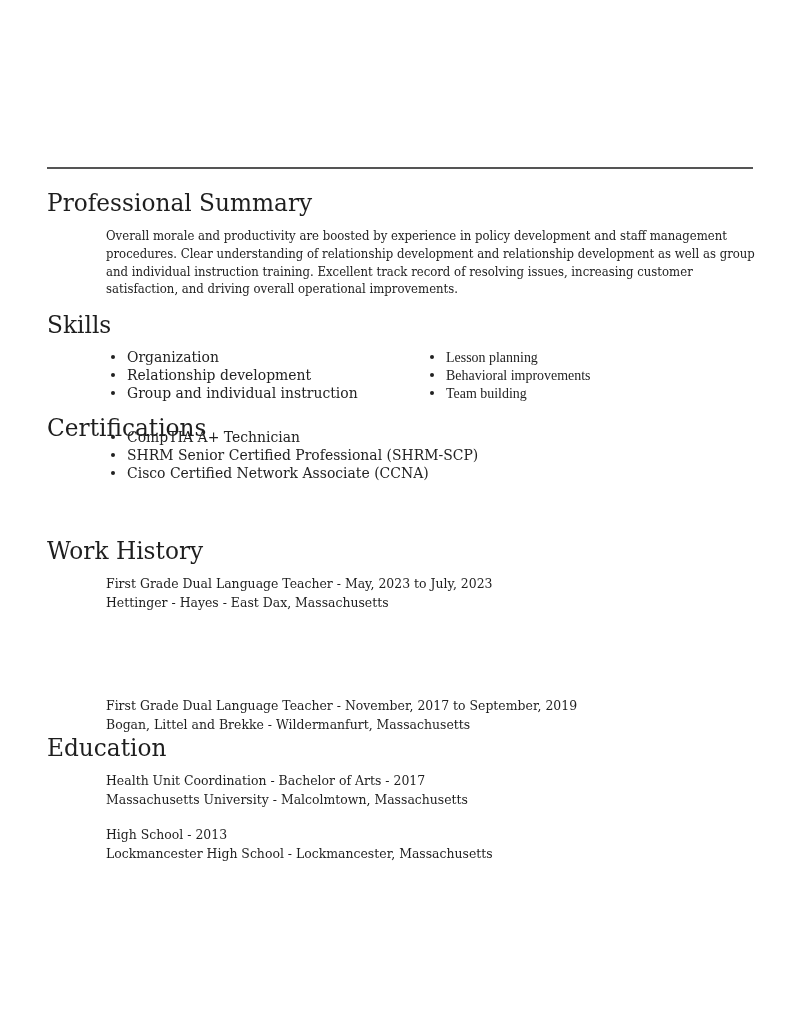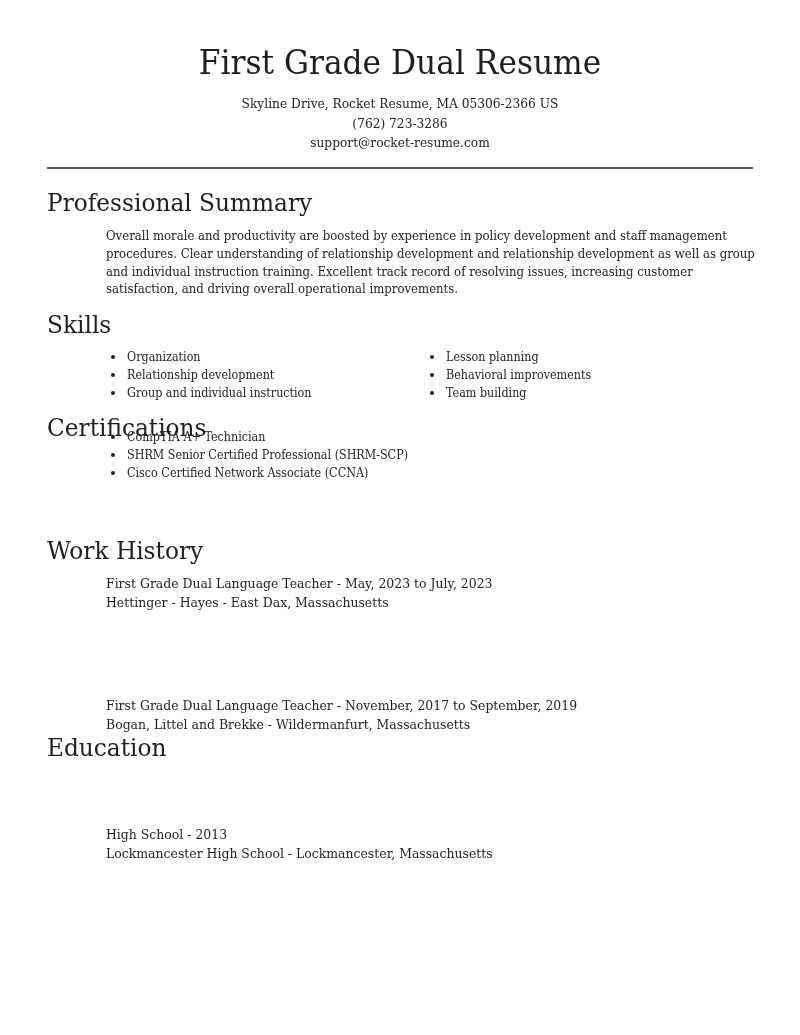--- a/index.html
+++ b/index.html
@@ -25,48 +25,42 @@
       position: absolute; left: 47px; font-size: 25px; font-weight: normal; color: #1e1e1e;
       line-height: 32px; transform-origin: left center; transform: scaleX(0.93);
     }
     .summary {
       position: absolute; left: 106px; top: 227px; width: 650px;
       font-size: 12.6px; line-height: 17.8px; color: #222;
       transform-origin: left top; transform: scaleX(0.93); width: 698px;
     }
     .skills-col { position: absolute; top: 348px; list-style: none; }
     .skills-col li, .cert-list li {
-      font-size: 12px; line-height: 18px; position: relative; padding-left: 21px; white-space: nowrap;
+      font-size: 15px; line-height: 18px; position: relative; padding-left: 21px; white-space: nowrap;
       transform-origin: left center;
     }
     .bullet {
       position: absolute; left: 5px; top: 7px; width: 4px; height: 4px; background: #222; border-radius: 50%;
     }
     .item-text { display: inline-block; transform-origin: left center; transform: scaleX(0.93); }
     .skills-col.left { left: 106px; }
-    .skills-col.right { left: 425px; }
+    .skills-col.right { left: 425px; font-family: Liberation Serif, serif; }
     .cert-list { position: absolute; left: 106px; top: 428px; list-style: none; }
 
     .entry { position: absolute; left: 106px; }
     .entry-line {
       font-size: 13.4px; line-height: 19px; color: #1e1e1e; white-space: nowrap;
       transform-origin: left center; transform: scaleX(0.93);
     }
   </style>
 </head>
 <body>
 
 <div class="page">
 
-  <div class="header">
-    <h1 class="title">First Grade Dual Resume</h1>
-    <div class="contact-line">Skyline Drive, Rocket Resume, MA 05306-2366 US</div>
-    <div class="contact-line">(762) 723-3286</div>
-    <div class="contact-line">support@rocket-resume.com</div>
-  </div>
 
   <div class="rule"></div>
 
   <h2 class="section-title" style="top:187px;">Professional Summary</h2>
   <p class="summary">Overall morale and productivity are boosted by experience in policy development and staff management procedures. Clear understanding of relationship development and relationship development as well as group and individual instruction training. Excellent track record of resolving issues, increasing customer satisfaction, and driving overall operational improvements.</p>
 
   <h2 class="section-title" style="top:309px;">Skills</h2>
   <ul class="skills-col left">
     <li><span class="bullet"></span><span class="item-text">Organization</span></li>
     <li><span class="bullet"></span><span class="item-text">Relationship development</span></li>
@@ -89,18 +83,22 @@
   <div class="entry" style="top:574px;">
     <div class="entry-line">First Grade Dual Language Teacher - May, 2023 to July, 2023</div>
     <div class="entry-line">Hettinger - Hayes - East Dax, Massachusetts</div>
   </div>
   <div class="entry" style="top:696px;">
     <div class="entry-line">First Grade Dual Language Teacher - November, 2017 to September, 2019</div>
     <div class="entry-line">Bogan, Littel and Brekke - Wildermanfurt, Massachusetts</div>
   </div>
 
   <h2 class="section-title" style="top:732px;">Education</h2>
+  <div class="entry" style="top:771px;">
+    <div class="entry-line">Health Unit Coordination - Bachelor of Arts - 2017</div>
+    <div class="entry-line">Massachusetts University - Malcolmtown, Massachusetts</div>
+  </div>
   <div class="entry" style="top:825px;">
     <div class="entry-line">High School - 2013</div>
     <div class="entry-line">Lockmancester High School - Lockmancester, Massachusetts</div>
   </div>
 
 </div>
 
 </body></html>

